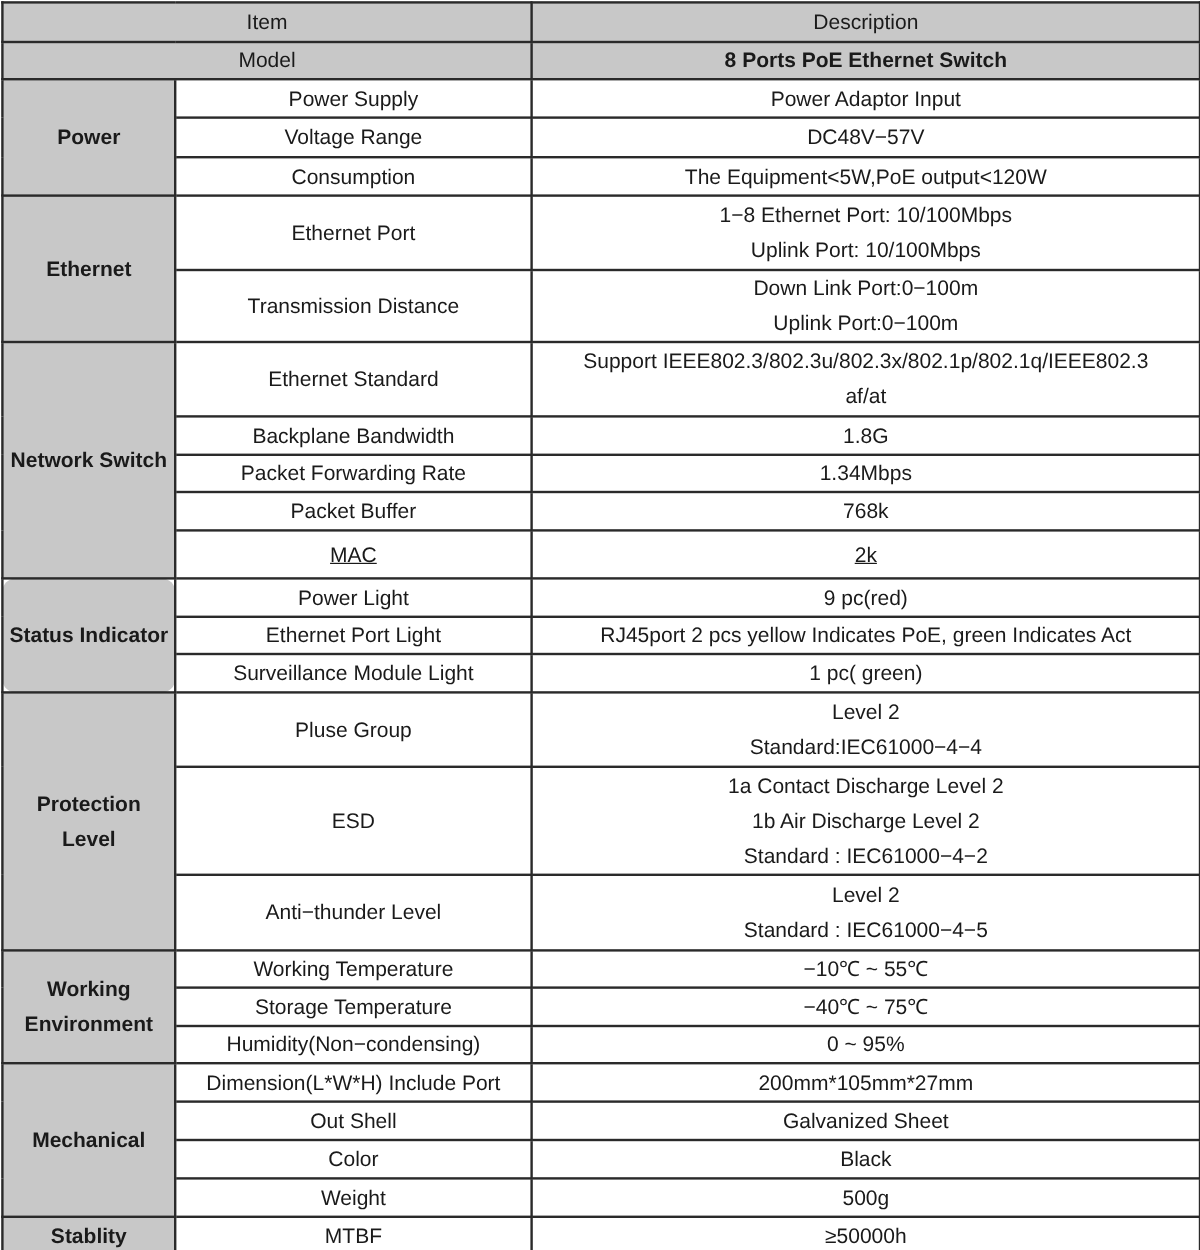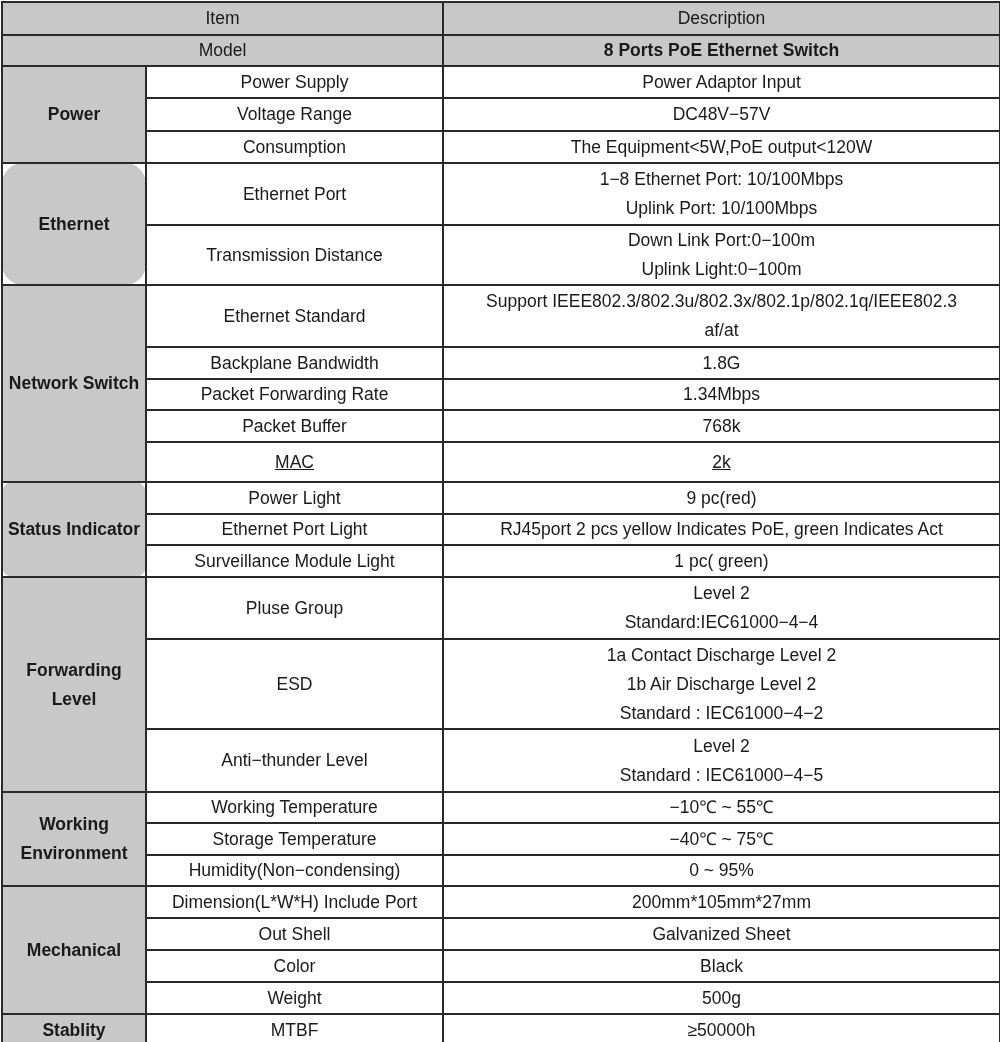--- a/index.html
+++ b/index.html
@@ -53,32 +53,32 @@
           <span class="line">DC48V−57V</span>
         </td>
       </tr>
       <tr style="height: 32px;">
         <td>Consumption</td>
         <td>
           <span class="line">The Equipment&lt;5W,PoE output&lt;120W</span>
         </td>
       </tr>
       <tr style="height: 62px;">
-        <td class="grp" rowspan="2" style="white-space: normal; border-radius: 21px;">Ethernet</td>
+        <td class="grp" rowspan="2" style="white-space: normal;">Ethernet</td>
         <td>Ethernet Port</td>
         <td>
           <span class="line">1−8 Ethernet Port: 10/100Mbps</span>
           <span class="line">Uplink Port: 10/100Mbps</span>
         </td>
       </tr>
       <tr style="height: 47px;">
         <td>Transmission Distance</td>
         <td>
           <span class="line">Down Link Port:0−100m</span>
-          <span class="line">Uplink Light:0−100m</span>
+          <span class="line">Uplink Port:0−100m</span>
         </td>
       </tr>
       <tr style="height: 62px;">
         <td class="grp" rowspan="5" style="white-space: normal;">Network Switch</td>
         <td>Ethernet Standard</td>
         <td>
           <span class="line">Support IEEE802.3/802.3u/802.3x/802.1p/802.1q/IEEE802.3</span>
           <span class="line">af/at</span>
         </td>
       </tr>
@@ -119,21 +119,21 @@
           <span class="line">RJ45port 2 pcs yellow Indicates PoE, green Indicates Act</span>
         </td>
       </tr>
       <tr style="height: 32px;">
         <td>Surveillance Module Light</td>
         <td>
           <span class="line">1 pc( green)</span>
         </td>
       </tr>
       <tr style="height: 62px;">
-        <td class="grp" rowspan="3" style="white-space: normal;">Forwarding Level</td>
+        <td class="grp" rowspan="3" style="white-space: normal;">Protection Level</td>
         <td>Pluse Group</td>
         <td>
           <span class="line">Level 2</span>
           <span class="line">Standard:IEC61000−4−4</span>
         </td>
       </tr>
       <tr style="height: 90px;">
         <td>ESD</td>
         <td>
           <span class="line">1a Contact Discharge Level 2</span>

